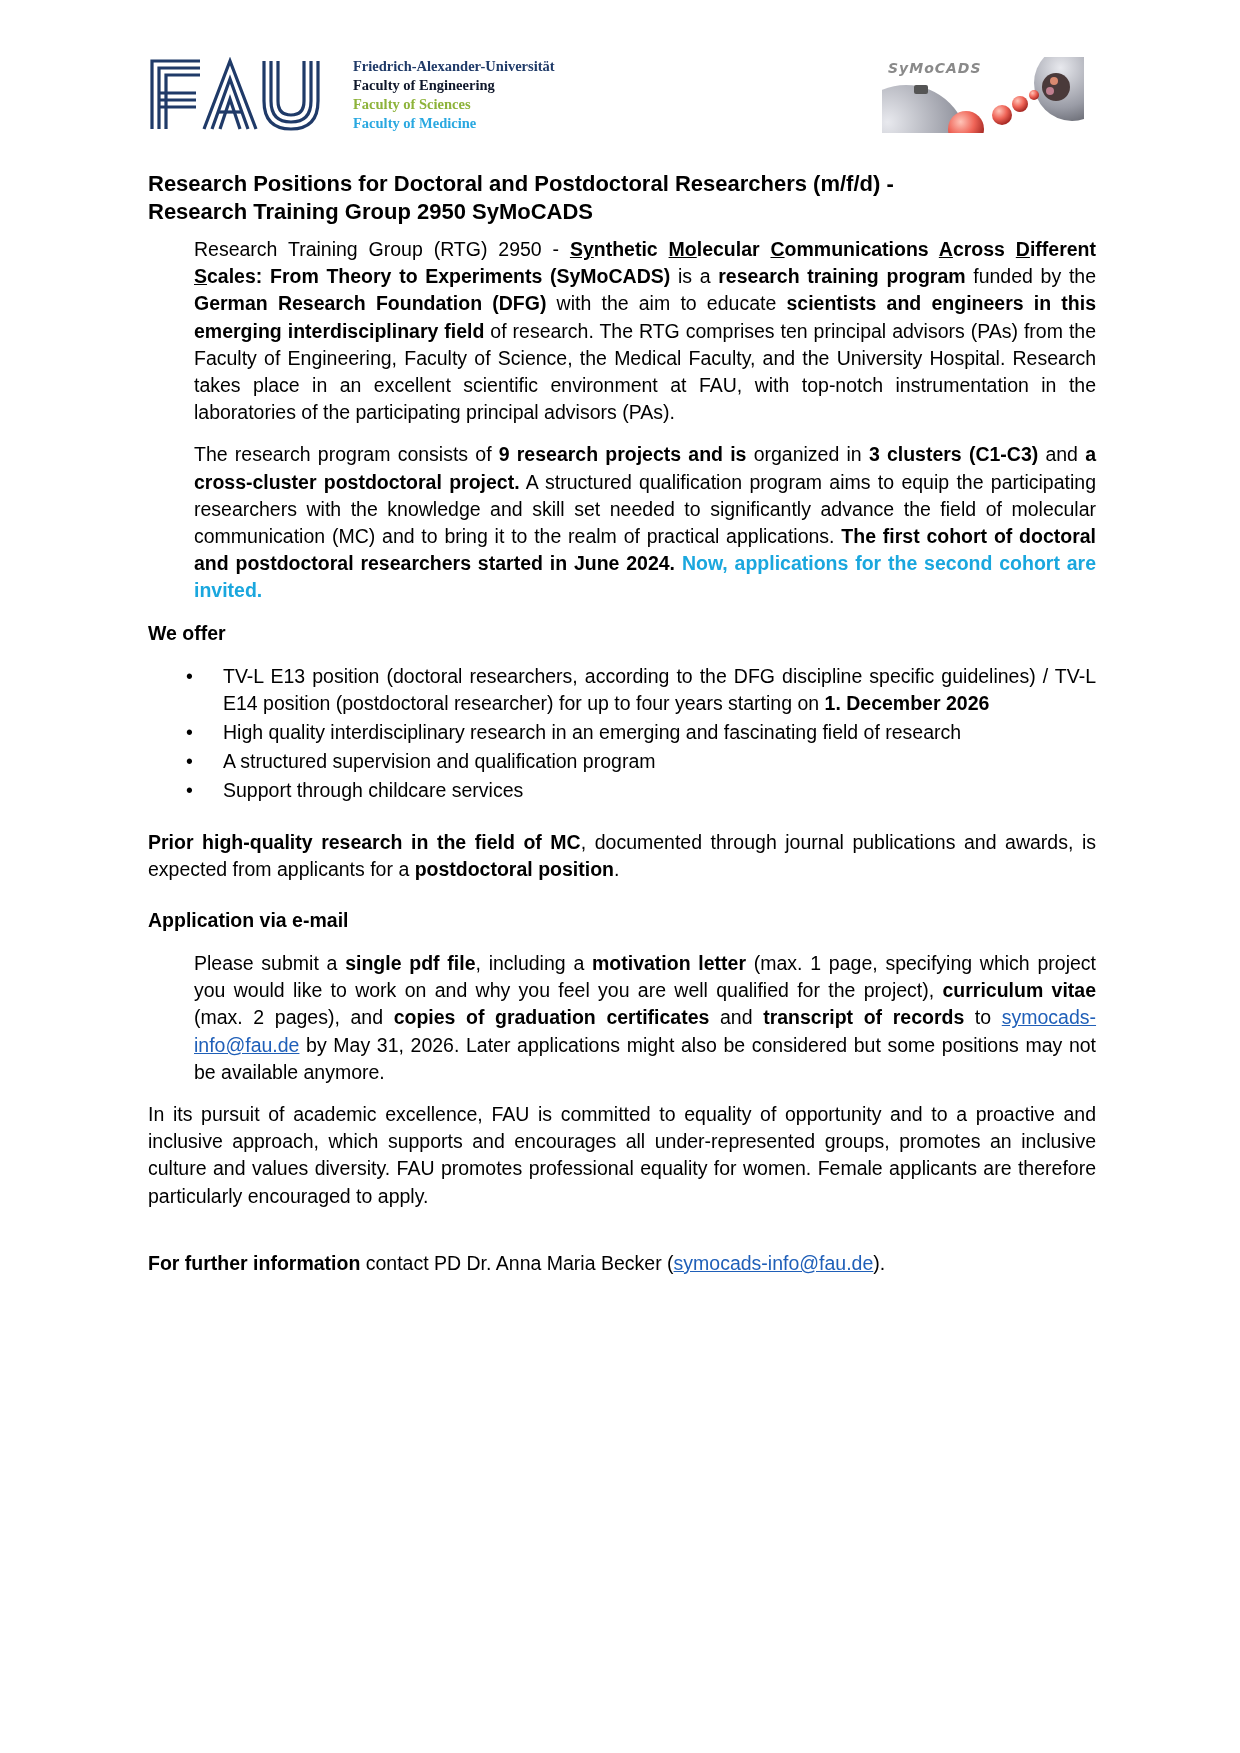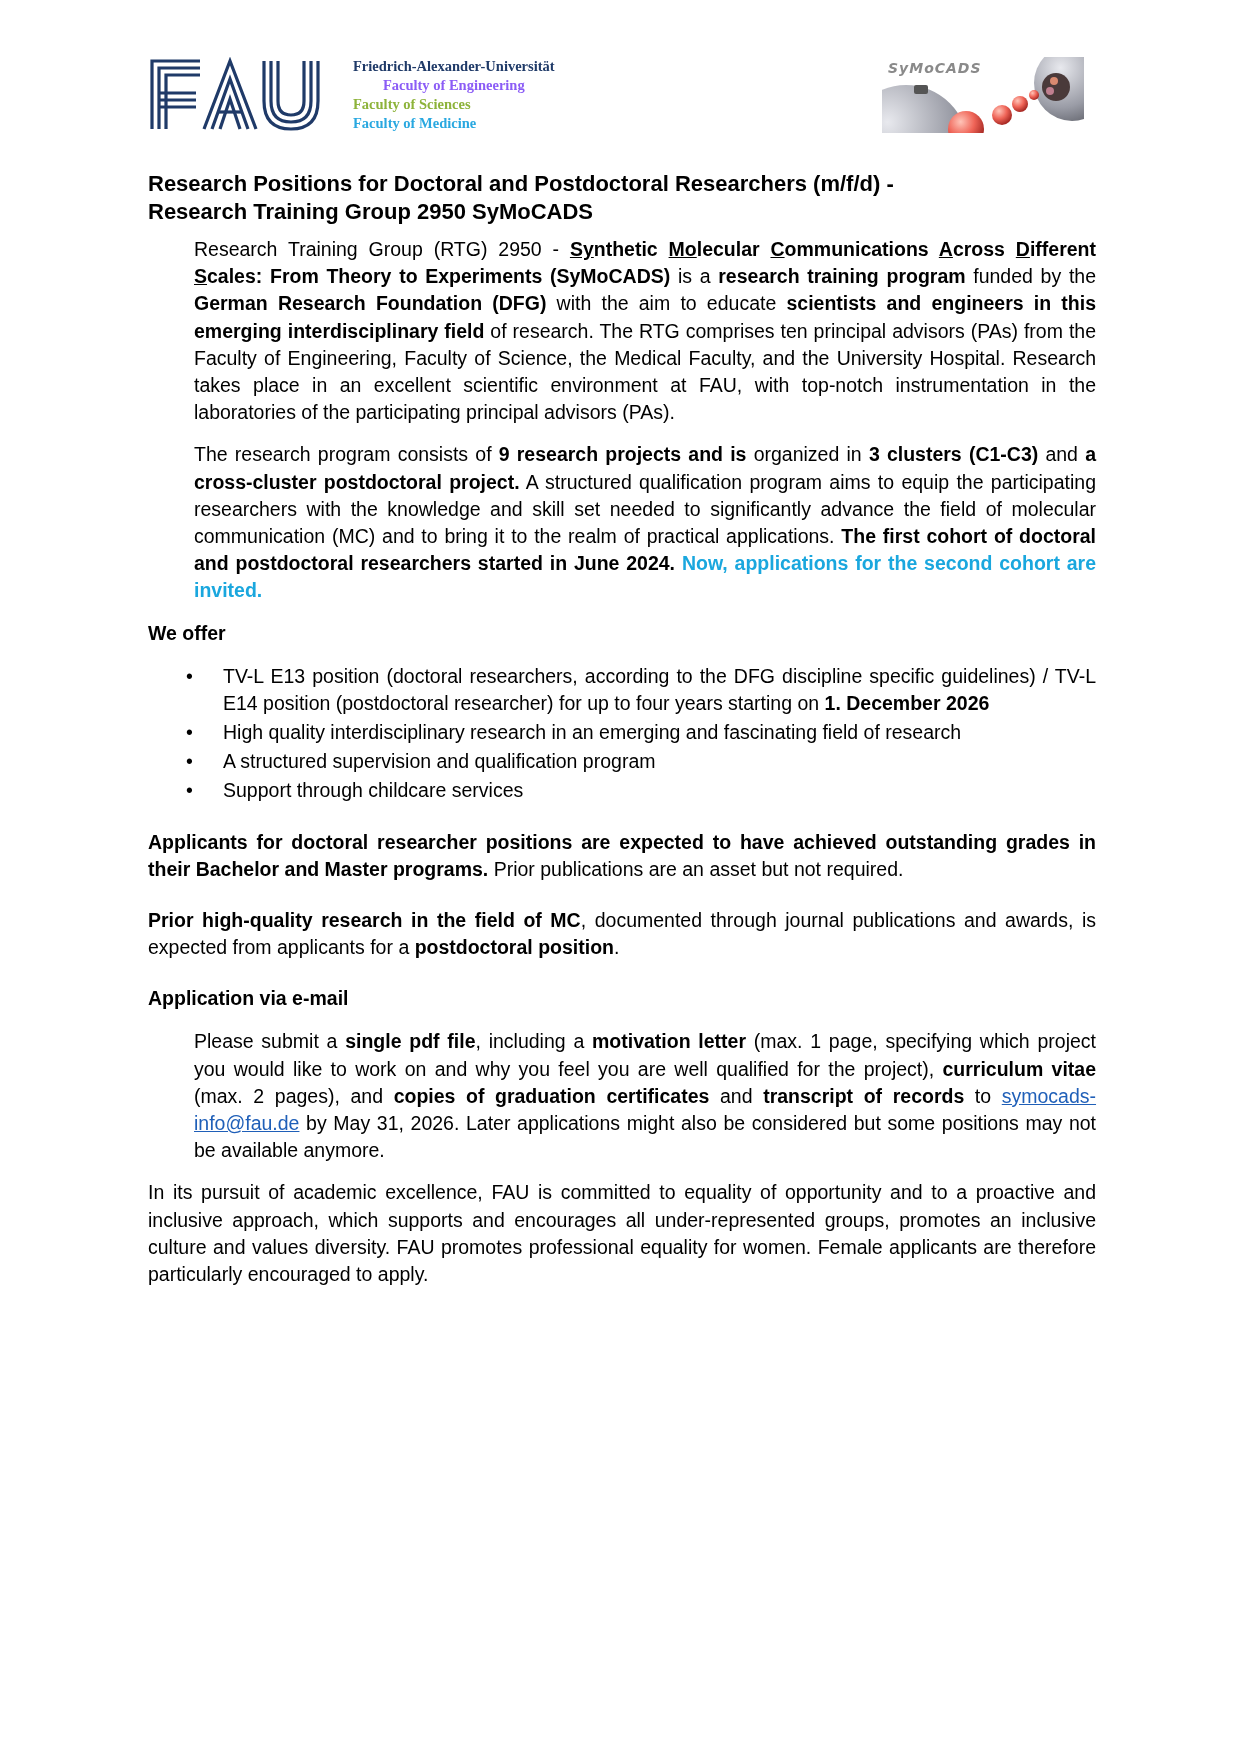--- a/index.html
+++ b/index.html
@@ -5,21 +5,21 @@
   html, body { margin: 0; padding: 0; background: #ffffff; }
   body { width: 1240px; height: 1753px; position: relative; overflow: hidden;
          font-family: "Liberation Sans", sans-serif; color: #000; }
 
   .header { position: absolute; top: 55px; left: 148px; width: 948px; height: 80px; }
   .fau-logo { position: absolute; left: 0; top: 2px; width: 200px; height: 74px; }
   .fau-text { position: absolute; left: 205px; top: 2px; font-family: Liberation Serif, serif;
               font-size: 14.5px; line-height: 19px; font-weight: bold; }
   .fau-text div { white-space: nowrap; }
   .fau-line-1 { color: #1f3a68; }
-  .fau-line-2 { color: #8b5cf6; text-align: center; }
+  .fau-line-2 { color: #0f172a; }
   .fau-line-3 { color: #8db33a; }
   .fau-line-4 { color: #29a8e0; }
 
   .symocads-logo { position: absolute; right: 12px; top: 2px; width: 202px; height: 76px; overflow: hidden; background: #fff; font-style: italic; }
   .symocads-wordmark { position: absolute; left: 6px; top: 3px; font-family: "DejaVu Sans", sans-serif;
                        font-size: 14px; font-weight: bold; letter-spacing: 1px; color: #8a8a8a; }
 
   .content { position: absolute; left: 148px; top: 170px; width: 948px; }
   .title { text-align: left; font-weight: bold; font-size: 22px; line-height: 28px; margin: 0 0 10px 0; }
   p { margin: 0; font-size: 19.5px; line-height: 27.2px; text-align: justify; }
@@ -107,22 +107,22 @@
   <p class="para"><span>The research program consists of </span><b>9 research projects and is</b><span> organized in </span><b>3 clusters (C1-C3)</b><span> and </span><b>a cross-cluster postdoctoral project.</b><span> A structured qualification program aims to equip the participating researchers with the knowledge and skill set needed to significantly advance the field of molecular communication (MC) and to bring it to the realm of practical applications. </span><b>The first cohort of doctoral and postdoctoral researchers started in June 2024.</b><span> </span><span class="cyan">Now, applications for the second cohort are invited.</span></p>
 
   <h3>We offer</h3>
   <ul class="offer">
     <li><span class="bullet">•</span><span>TV-L E13 position (doctoral researchers, according to the DFG discipline specific guidelines) / TV-L E14 position (postdoctoral researcher) for up to four years starting on </span><b>1. December 2026</b></li>
     <li><span class="bullet">•</span><span>High quality interdisciplinary research in an emerging and fascinating field of research</span></li>
     <li><span class="bullet">•</span><span>A structured supervision and qualification program</span></li>
     <li><span class="bullet">•</span><span>Support through childcare services</span></li>
   </ul>
 
-  <p class="gap-lg"><b>Applicants for doctoral researcher positions are expected to have achieved outstanding grades in their Bachelor and Master programs.</b><span> Prior publications are an asset but not required.</span></p>
 
   <p class="gap-lg"><b>Prior high-quality research in the field of MC</b><span>, documented through journal publications and awards, is expected from applicants for a </span><b>postdoctoral position</b><span>.</span></p>
 
   <h3>Application via e-mail</h3>
   <p class="para"><span>Please submit a </span><b>single pdf file</b><span>, including a </span><b>motivation letter</b><span> (max. 1 page, specifying which project you would like to work on and why you feel you are well qualified for the project), </span><b>curriculum vitae</b><span> (max. 2 pages), and </span><b>copies of graduation certificates</b><span> and </span><b>transcript of records</b><span> to </span><a class="mail" href="mailto:symocads-info@fau.de">symocads-info@fau.de</a><span> by May 31, 2026. Later applications might also be considered but some positions may not be available anymore.</span></p>
 
   <p class="gap-lg" style="margin-bottom:40px">In its pursuit of academic excellence, FAU is committed to equality of opportunity and to a proactive and inclusive approach, which supports and encourages all under-represented groups, promotes an inclusive culture and values diversity. FAU promotes professional equality for women. Female applicants are therefore particularly encouraged to apply.</p>
 
+  <p><b>For further information</b><span> contact PD Dr. Anna Maria Becker (</span><a class="mail" href="mailto:symocads-info@fau.de">symocads-info@fau.de</a><span>).</span></p>
 </div>
 
 </body></html>

